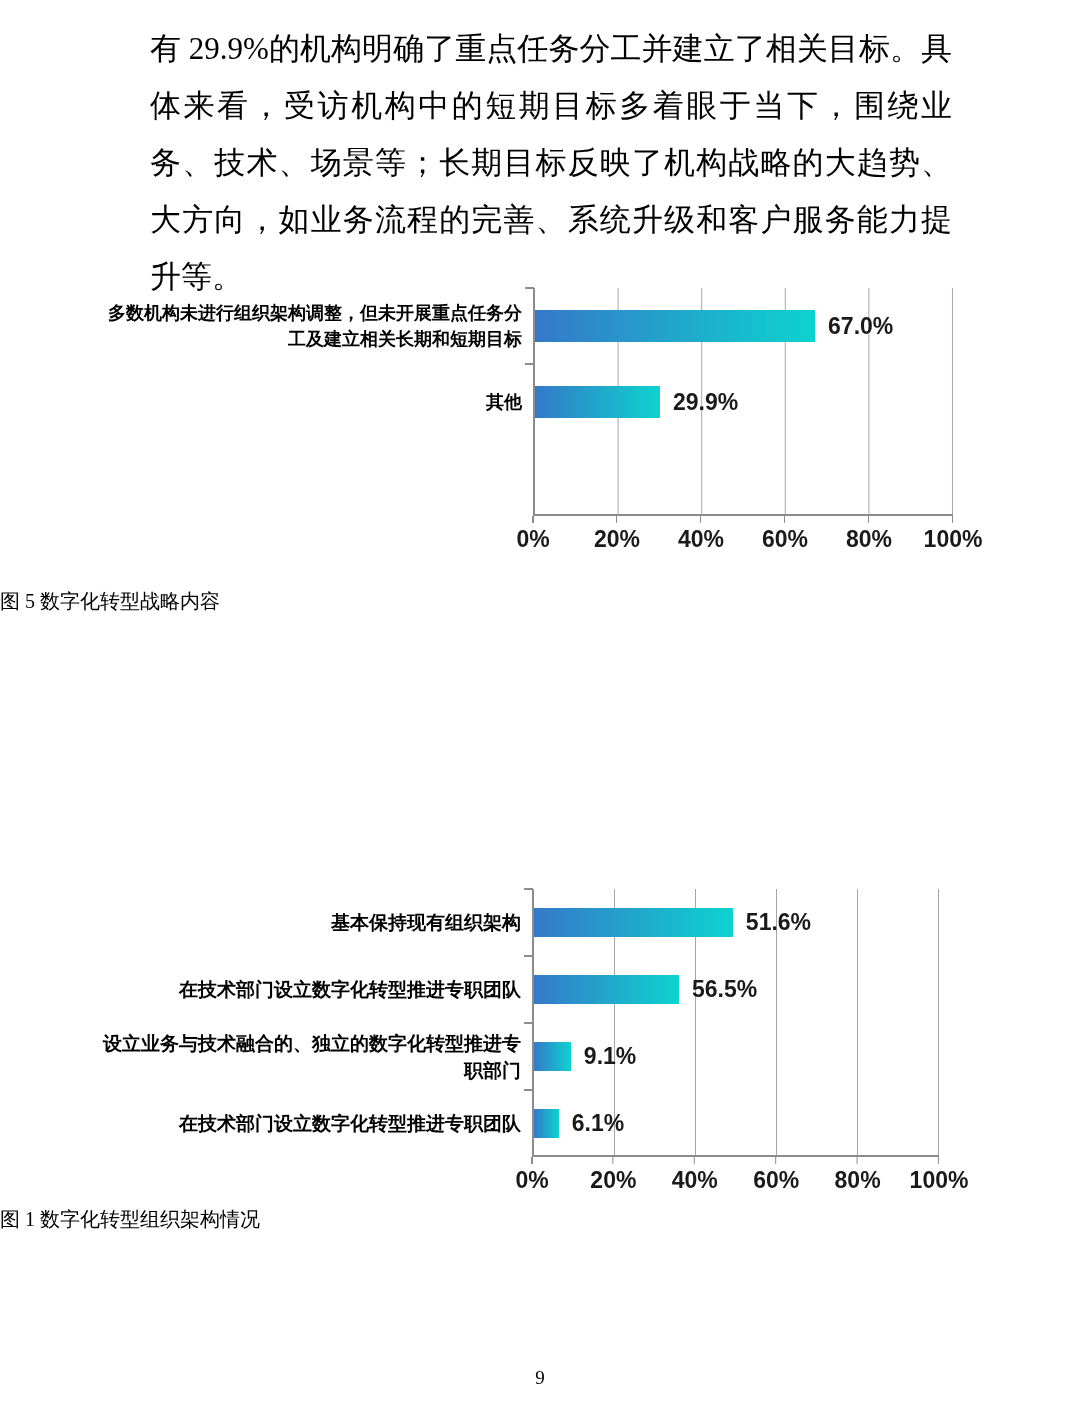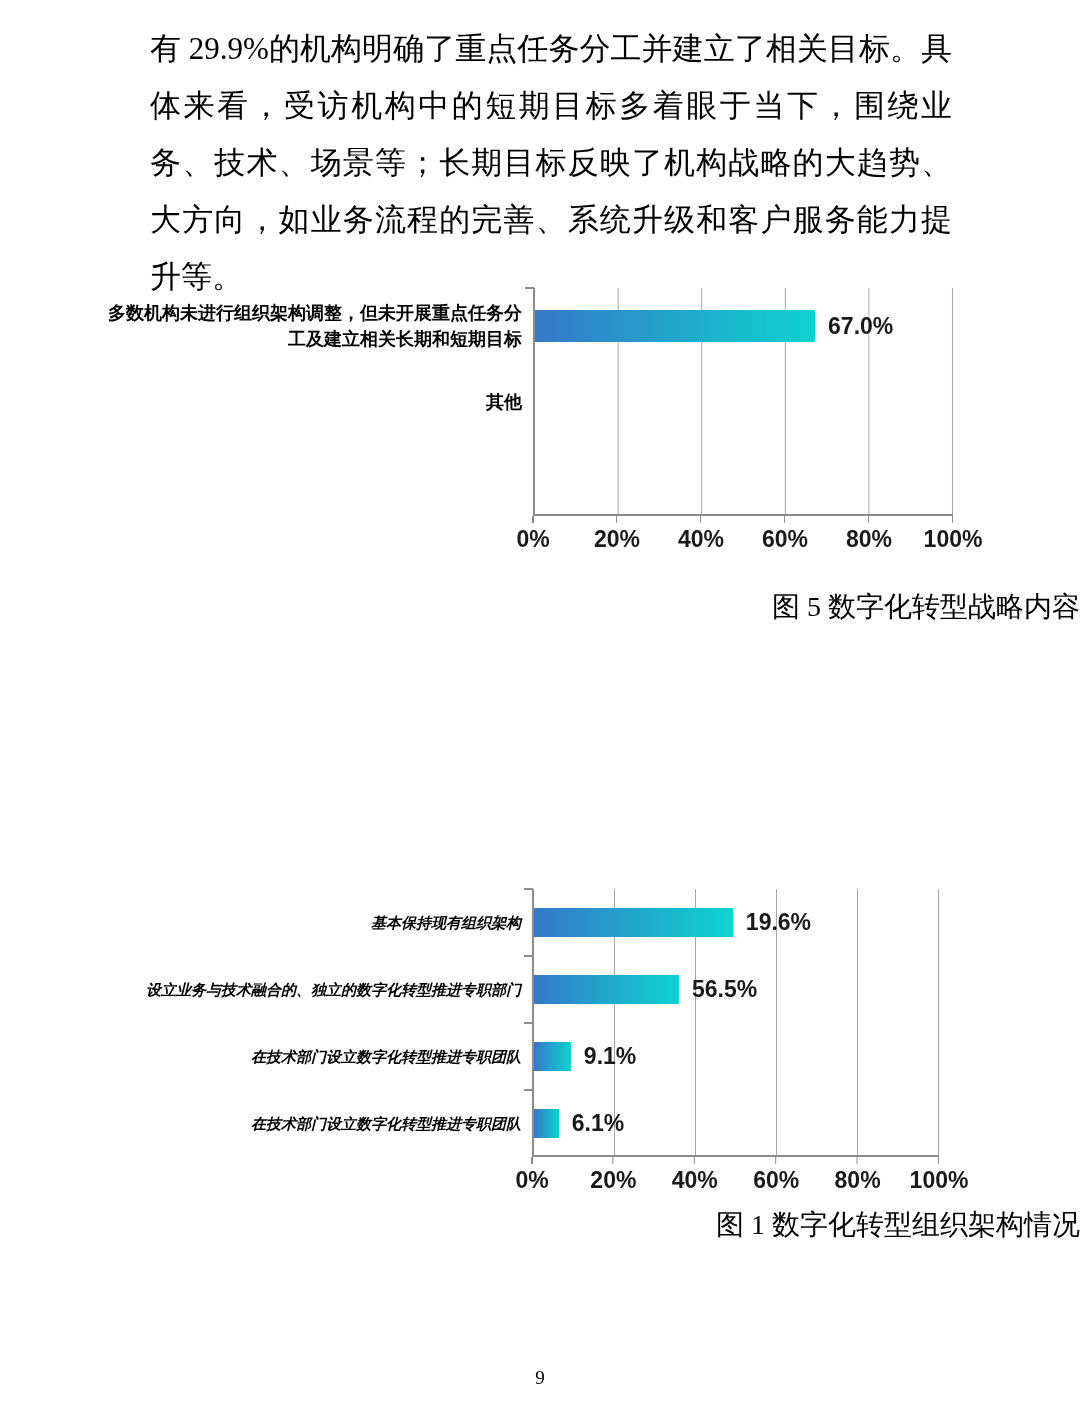--- a/index.html
+++ b/index.html
@@ -56,21 +56,21 @@
   .cat{
     display:flex;
     flex-direction:column;
     justify-content:center;
     text-align:right;
     padding-right:11px;
     font-weight:bold;
     color:#000;
   }
   #chart1 .cat{height:76px;font-size:18px;line-height:26px;}
-  #chart2 .cat{height:67px;font-size:15px;line-height:27px;font-style:italic;}
+  #chart2 .cat{height:67px;font-size:19px;line-height:27px;}
   .plot-wrap{display:flex;flex-direction:column;}
   .plot{
     position:relative;
     border-left:2px solid var(--axis);
     border-bottom:2px solid var(--axis);
     background-image:linear-gradient(to left, var(--grid) 0, var(--grid) 1px, transparent 1px);
     background-size:20% 100%;
     background-repeat:repeat-x;
   }
   #chart1 .plot{width:420px;height:228px;}
@@ -137,22 +137,22 @@
   .t0{left:0;}
   .t1{left:20%;}
   .t2{left:40%;}
   .t3{left:60%;}
   .t4{left:80%;}
   .t5{left:100%;}
   
   .fig-caption{
     position:absolute;
     left:0;right:0;
-    text-align:right;
-    font-size:28px;
+    text-align:left;
+    font-size:20px;
     color:#000;
     font-family:"Liberation Serif", serif;
   }
   #caption5{top:588px;}
   #caption6{top:1206px;}
   .page-number{
     position:absolute;
     top:1367px;
     left:0;right:0;
     text-align:center;
@@ -171,48 +171,52 @@
   <div class="chart" id="chart1">
     <div class="labels-col">
       <div class="cat">多数机构未进行组织架构调整，但未开展重点任务分工及建立相关长期和短期目标</div>
       <div class="cat">其他</div>
     </div>
     <div class="plot-wrap">
       <div class="plot">
         <div class="band">
           <div class="bar" style="width: 67%;"></div>
           <div class="val">67.0%</div>
+        </div>
+        <div class="band">
+          <div class="bar" style="width: 29.9%;"></div>
+          <div class="val">29.9%</div>
         </div>
       </div>
       <div class="xticks">
         <span class="tick t0">0%</span>
         <span class="tick t1">20%</span>
         <span class="tick t2">40%</span>
         <span class="tick t3">60%</span>
         <span class="tick t4">80%</span>
         <span class="tick t5">100%</span>
       </div>
     </div>
   </div>
 
   <div class="fig-caption" id="caption5">图 5 数字化转型战略内容</div>
 
 
   <div class="chart" id="chart2">
     <div class="labels-col">
       <div class="cat">基本保持现有组织架构</div>
+      <div class="cat">在技术部门设立数字化转型推进专职团队</div>
       <div class="cat">设立业务与技术融合的、独立的数字化转型推进专职部门</div>
       <div class="cat">在技术部门设立数字化转型推进专职团队</div>
-      <div class="cat">在技术部门设立数字化转型推进专职团队</div>
     </div>
     <div class="plot-wrap">
       <div class="plot">
         <div class="band">
           <div class="bar" style="width: 49.1%;"></div>
-          <div class="val">19.6%</div>
+          <div class="val">51.6%</div>
         </div>
         <div class="band">
           <div class="bar" style="width: 35.8%;"></div>
           <div class="val">56.5%</div>
         </div>
         <div class="band">
           <div class="bar" style="width: 9.1%;"></div>
           <div class="val">9.1%</div>
         </div>
         <div class="band">

